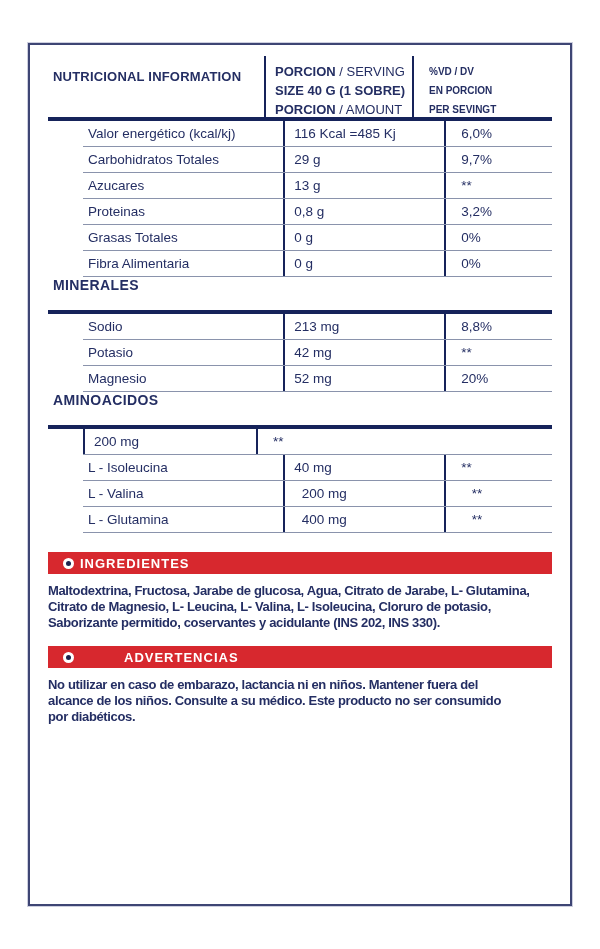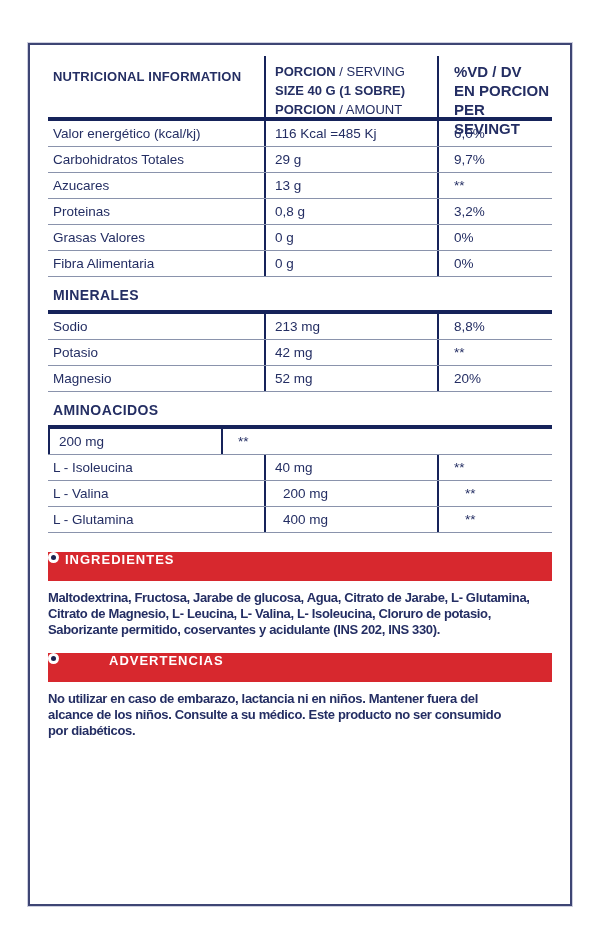--- a/index.html
+++ b/index.html
@@ -17,48 +17,48 @@
     background:#fff;border:2px solid #3e4574;box-shadow:0 0 0 1px #cdcfdf;
     padding:0 18px;}
 
   .title{margin:18px 0 0 8px;font-size:23px;line-height:26px;font-weight:bold;
     color:var(--red);letter-spacing:.2px;}
 
   
   .ntable{margin-top:11px;width:504px;}
   .thead{display:flex;height:65px;border-bottom:4px solid var(--rule);}
   .hc1{width:216px;padding:13px 0 0 5px;font-size:13px;font-weight:bold;letter-spacing:.2px;}
-  .hc2{width:173px;border-left:2px solid var(--rule);padding:6px 0 0 9px;
+  .hc2{width:148px;border-left:2px solid var(--rule);padding:6px 0 0 9px;
     font-size:13px;line-height:19px;}
   .hc3{width:115px;border-left:2px solid var(--rule);padding:6px 0 0 15px;
-    font-size:15px;line-height:19px;font-weight:bold;}
+    font-size:10px;line-height:19px;font-weight:bold;}
   .hb{font-weight:bold;}
   .hr{font-weight:normal;}
 
   .trow{display:flex;height:26px;border-bottom:1px solid var(--thin);
-    font-size:13.5px;align-items:stretch;}
+    font-size:13.5px;align-items:stretch;margin-left:35px;}
   .c1{width:216px;padding-left:5px;display:flex;align-items:center;}
   .c2{width:173px;border-left:2px solid var(--rule);padding-left:9px;display:flex;align-items:center;}
   .c3{width:115px;border-left:2px solid var(--rule);padding-left:15px;display:flex;align-items:center;}
   .ind .c2{padding-left:17px;}
   .ind .c3{padding-left:26px;}
 
-  .srow{display:flex;height:37px;border-bottom:4px solid var(--rule);align-items:flex-end;}
+  .srow{display:flex;height:37px;border-bottom:4px solid var(--rule);align-items:flex-start;}
   .srow .sc1{width:216px;padding:0 0 7px 5px;display:flex;align-items:flex-end;
     font-size:14px;font-weight:bold;letter-spacing:.4px;}
   .srow .sc2{width:173px;border-left:2px solid var(--rule);}
   .srow .sc3{width:115px;border-left:2px solid var(--rule);}
 
   
   .footnote{margin:19px 0 0 2px;font-size:12.5px;line-height:15.5px;
     font-style:italic;font-weight:bold;letter-spacing:-.2px;}
   .footnote span{display:block;white-space:nowrap;}
 
-  .banner{margin-top:19px;height:29px;background:var(--red);display:flex;
-    align-items:flex-start;padding-left:0;}
+  .banner{margin-top:19px;height:22px;background:var(--red);display:flex;
+    align-items:center;padding-left:15px;}
   .banner.second{margin-top:15px;gap:44px;}
   .dot{width:11px;height:11px;border-radius:50%;background:#ffffff;
     display:flex;align-items:center;justify-content:center;margin-right:6px;flex:0 0 auto;}
   .dot i{display:block;width:5px;height:5px;border-radius:50%;background:#1c2350;}
   .banner-label{color:#ffffff;font-size:13px;font-weight:bold;letter-spacing:1px;}
 
   .para{margin:9px 0 0 0;font-size:13px;line-height:16px;font-weight:bold;
     letter-spacing:-.35px;}
   .para span{display:block;white-space:nowrap;}
 </style>
@@ -99,21 +99,21 @@
         <div class="c1">Azucares</div>
         <div class="c2">13 g</div>
         <div class="c3">**</div>
       </div>
       <div class="trow">
         <div class="c1">Proteinas</div>
         <div class="c2">0,8 g</div>
         <div class="c3">3,2%</div>
       </div>
       <div class="trow">
-        <div class="c1">Grasas Valores</div>
+        <div class="c1">Grasas Totales</div>
         <div class="c2">0 g</div>
         <div class="c3">0%</div>
       </div>
       <div class="trow">
         <div class="c1">Fibra Alimentaria</div>
         <div class="c2">0 g</div>
         <div class="c3">0%</div>
       </div>
 
       <div class="srow">

